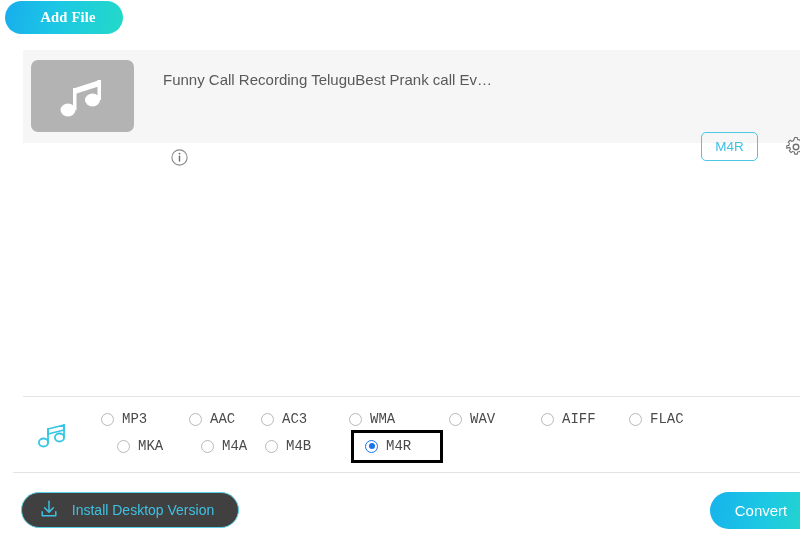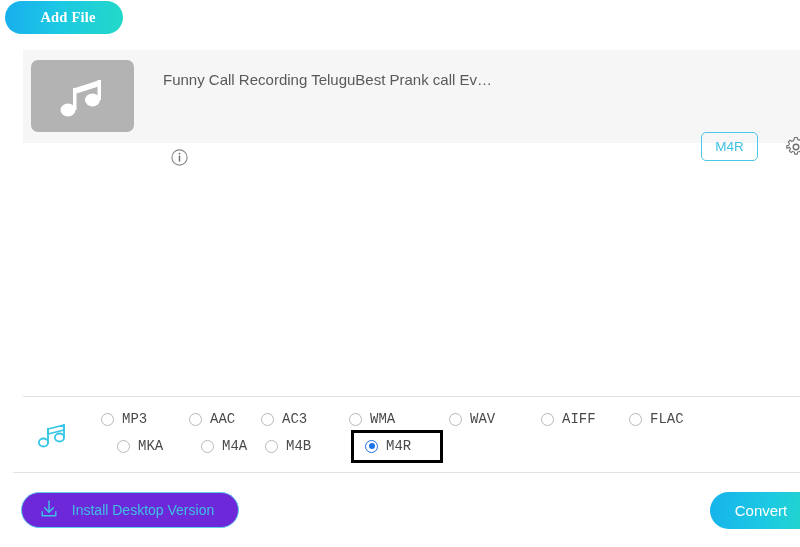--- a/index.html
+++ b/index.html
@@ -152,21 +152,21 @@
     left: 0; top: 472px;
     width: 800px; height: 1px;
     background: #e3e3e3;
   }
   #install-btn {
     position: absolute;
     left: 8px; top: 492px;
     width: 218px; height: 36px;
     border: 1px solid #5ecfe8;
     border-radius: 18px;
-    background: #6d28d9;
+    background: #404040;
     color: #3ec1e3;
     font-size: 14px;
     cursor: pointer;
     display: flex;
     align-items: center;
     justify-content: center;
     gap: 12px;
     padding-right: 8px;
   }
   #convert-btn {

